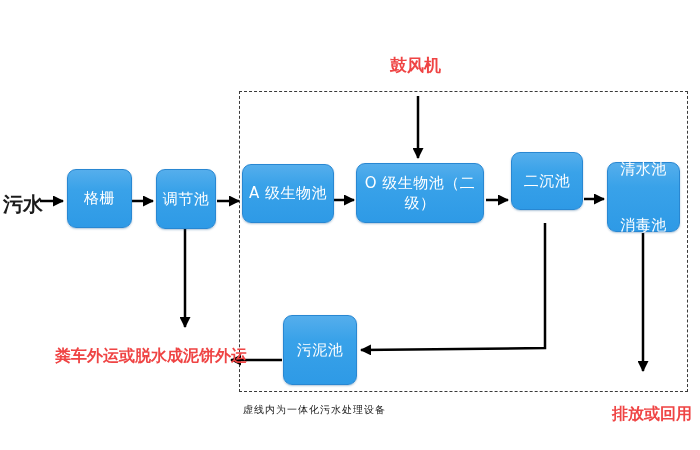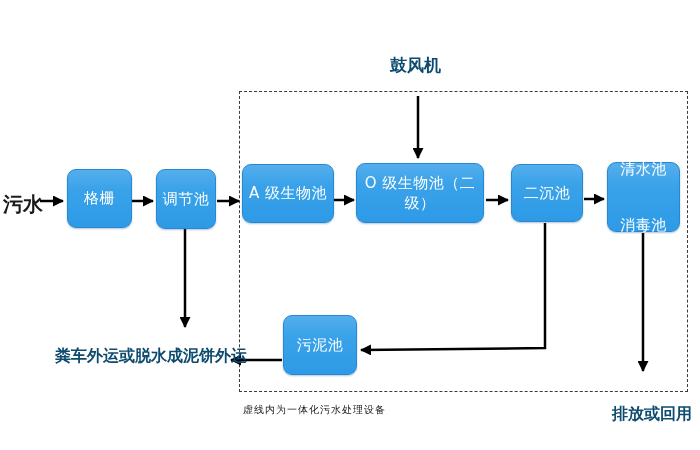--- a/index.html
+++ b/index.html
@@ -16,21 +16,21 @@
     display:flex;align-items:center;justify-content:center;
     text-align:center;
     font-size:15px;
     letter-spacing:0.5px;
     box-shadow:0 1px 2px rgba(30,90,140,0.35);
     box-sizing:border-box;
     line-height:1.35;
   }
   .lbl{position:absolute;white-space:nowrap;}
   .lbl-black{color:#1A1A1A;font-weight:bold;font-size:20px;}
-  .lbl-blue{color:#0c4a6e;font-weight:bold;font-size:16px;}
+  .lbl-blue{color:#ef4444;font-weight:bold;font-size:16px;}
   .caption{color:#1A1A1A;font-size:10px;letter-spacing:1px;}
   #dashed-box{
     position:absolute;left:239px;top:91px;width:449px;height:301px;
     border:1.5px dashed #3A3A3A;
     box-sizing:border-box;
   }
   #connectors{position:absolute;left:0;top:0;width:700px;height:450px;pointer-events:none;}
 </style>
 </head>
 <body>
@@ -73,26 +73,26 @@
   </div>
 
   <div class="node" style="left:242px;top:164px;width:92px;height:59px;">
     <span>A 级生物池</span>
   </div>
 
   <div class="node" style="left:356px;top:163px;width:128px;height:60px;">
     <span>O 级生物池（二级）</span>
   </div>
 
-  <div class="node" style="left:511px;top:164px;width:72px;height:58px;">
+  <div class="node" style="left:511px;top:152px;width:72px;height:58px;">
     <span>二沉池</span>
   </div>
 
   <div class="node" style="left:607px;top:162px;width:73px;height:70px;flex-direction:column;gap:36px;">
     <span>清水池</span>
     <span>消毒池</span>
   </div>
 
-  <div class="node" style="left:283px;top:315px;width:74px;height:60px;">
+  <div class="node" style="left:283px;top:315px;width:74px;height:70px;">
     <span>污泥池</span>
   </div>
 
 </div>
 
 </body></html>

